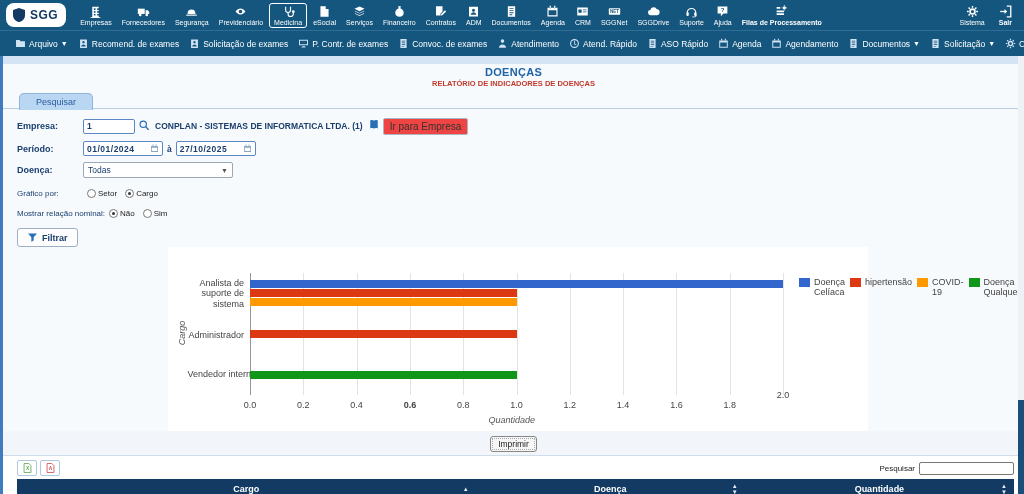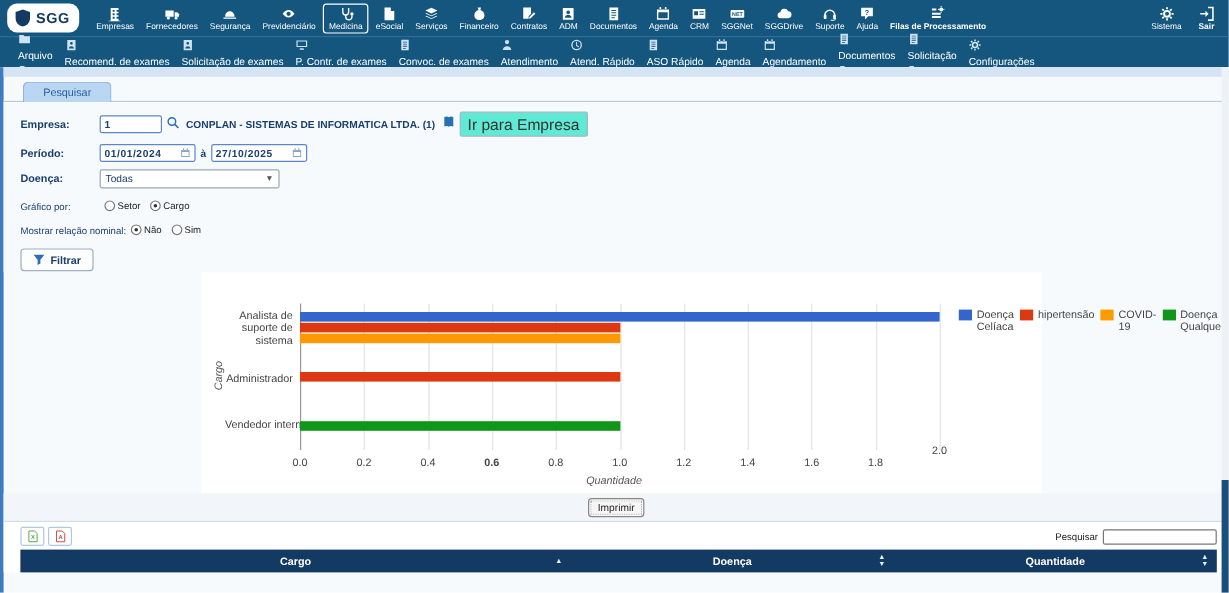--- a/index.html
+++ b/index.html
@@ -13,21 +13,21 @@
   .logo-text { color:#123a63; font-weight:bold; font-size:12px; letter-spacing:.5px; }
   .tn-item { display:flex; flex-direction:column; align-items:center; justify-content:center; color:#fff; padding:1px 4px; cursor:pointer; }
   .tn-item svg { width:13px; height:13px; color:#fff; }
   .tn-item .tn-label { font-size:7px; margin-top:1px; white-space:nowrap; }
   .tn-item.active { border:1px solid #fff; border-radius:3px; }
   .tn-item.bold .tn-label { font-weight:bold; }
   .tn-spacer { flex:1; }
 
   
   .menubar { height:26px; background:#15567e; border-top:1px solid #2e6d96; display:flex; align-items:center; padding:0 10px; gap:4px; }
-  .mb-item { display:flex; align-items:flex-start; gap:3px; color:#fff; font-size:8.5px; padding:2px 5px; cursor:pointer; white-space:nowrap;flex-direction:column; }
+  .mb-item { display:flex; align-items:center; gap:3px; color:#fff; font-size:8.5px; padding:2px 5px; cursor:pointer; white-space:nowrap; }
   .mb-item svg { width:11px; height:11px; color:#cfe3f5; }
   .mb-caret { font-size:7px; }
   .mb-spacer { flex:1; }
 
   
   .content { position:relative; height:438px; background:#f7fafd; border-left:3px solid #3f7cbf; }
   .titleband { height:8px; background:#d4e4f4; }
   .titles { text-align:center; padding-top:2px; }
   .page-title { color:#1f63a8; font-weight:bold; font-size:11px; letter-spacing:.3px; }
   .page-subtitle { color:#c0392b; font-weight:bold; font-size:7.5px; margin-top:1px; }
@@ -39,21 +39,21 @@
   .frow { display:flex; align-items:center; margin-bottom:6px; }
   .flabel { width:66px; font-size:9px; font-weight:bold; color:#1a3e6e; }
   .flabel.small { width:auto; font-weight:normal; font-size:8px; margin-right:4px; }
   .tinput { border:1px solid #5b87c5; border-radius:2px; background:#fff; font-size:8.5px; font-weight:bold; color:#1a3e6e; height:15px; padding:0 3px; font-family:"Liberation Sans",sans-serif; }
   .w-code { width:52px; }
   .w-date { width:80px; letter-spacing:.5px; }
   .date-wrap { position:relative; display:inline-flex; align-items:center; }
   .date-wrap svg { width:9px; height:9px; color:#8aa4c4; position:absolute; right:4px; }
   .icon-btn svg { width:12px; height:12px; color:#2a6fb5; margin:0 3px; }
   .company-name { font-size:8.5px; font-weight:bold; color:#1a3e6e; margin:0 2px; }
-  .gray-btn { border:1px solid #aab6c4; background:#5eead4; border-radius:2px; font-size:13px; color:#333; padding:2px 6px; cursor:pointer; font-family:"Liberation Sans",sans-serif; }
+  .gray-btn { border:1px solid #aab6c4; background:#ef4444; border-radius:2px; font-size:10px; color:#333; padding:2px 6px; cursor:pointer; font-family:"Liberation Sans",sans-serif; }
   .sep-a { font-size:8.5px; font-weight:bold; color:#1a3e6e; margin:0 4px; }
   .select { border:1px solid #9aa7b5; border-radius:2px; background:#fff; width:150px; height:16px; font-size:8.5px; color:#1a3e6e; display:flex; align-items:center; justify-content:space-between; padding:0 4px; cursor:pointer; }
   .select .car { font-size:7px; color:#555; }
   .radio { display:inline-flex; align-items:center; margin-right:8px; font-size:8px; color:#222; cursor:pointer; }
   .radio .rb { width:9px; height:9px; border:1px solid #777; border-radius:50%; background:#fff; margin-right:2px; position:relative; }
   .radio.sel .rb::after { content:""; position:absolute; left:2px; top:2px; width:3px; height:3px; border-radius:50%; background:#333; }
   .filter-btn { display:inline-flex; align-items:center; gap:4px; border:1px solid #9fb0c2; background:#fdfdfd; border-radius:3px; padding:3px 9px; font-size:9px; font-weight:bold; color:#1a3e6e; cursor:pointer; margin-top:2px; }
   .filter-btn svg { width:11px; height:11px; color:#2a6fb5; }
 
   
@@ -332,20 +332,24 @@
         </svg>
         <span>Configurações</span>
       </div>
     </div>
   <div class="mb-spacer"></div>
 
 </div>
 
 <div class="content">
   <div class="titleband"></div>
+  <div class="titles">
+    <div class="page-title">DOENÇAS</div>
+    <div class="page-subtitle">RELATÓRIO DE INDICADORES DE DOENÇAS</div>
+  </div>
   <div class="tabstrip">
     <span class="tab">Pesquisar</span>
   </div>
 
   <div class="form">
     <div class="frow">
       <span class="flabel">Empresa:</span>
       <input class="tinput w-code" value="1" style="">
       <span class="icon-btn"><svg viewBox="0 0 16 16">
             <circle cx="7" cy="7" r="4.2" fill="none" stroke="currentColor" stroke-width="1.6"></circle>

